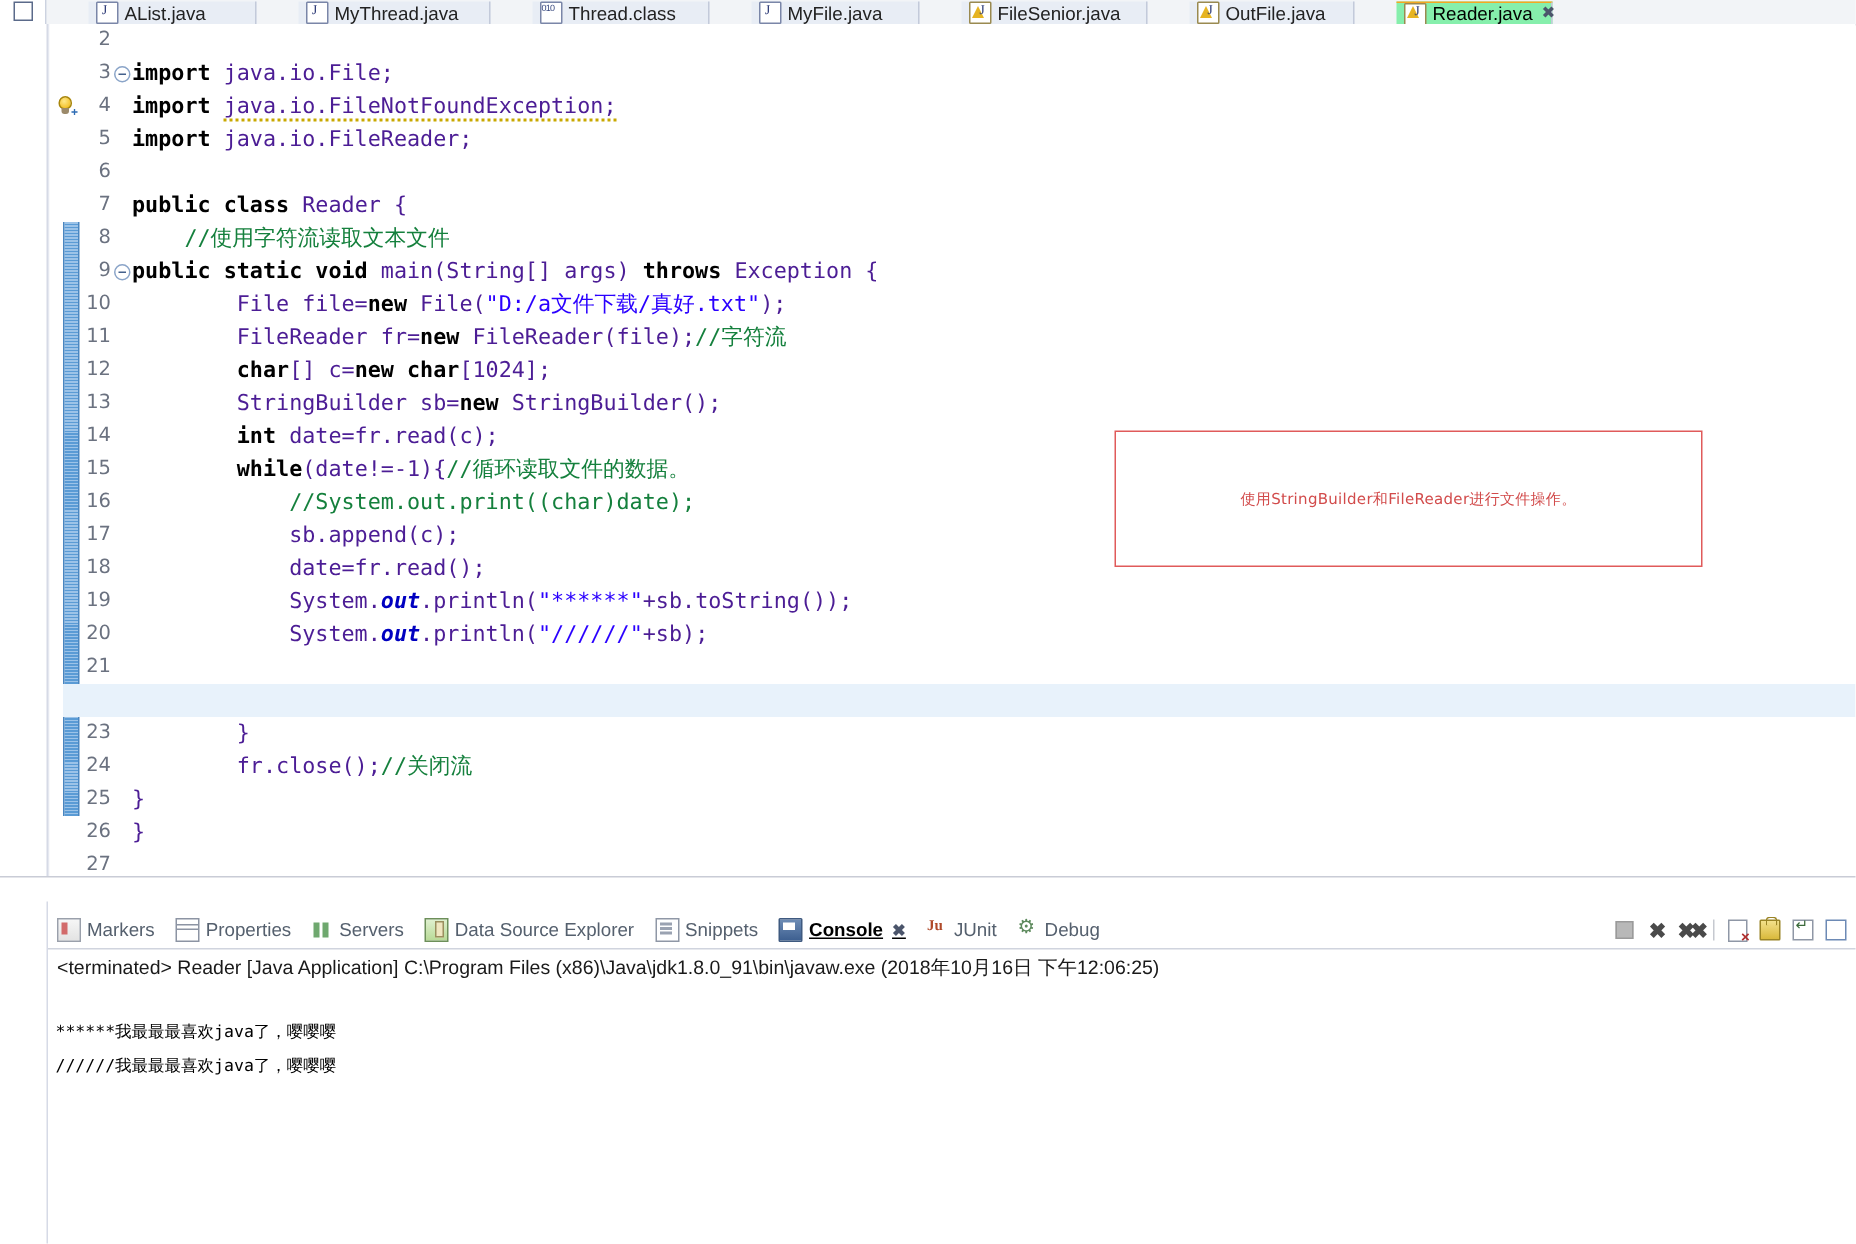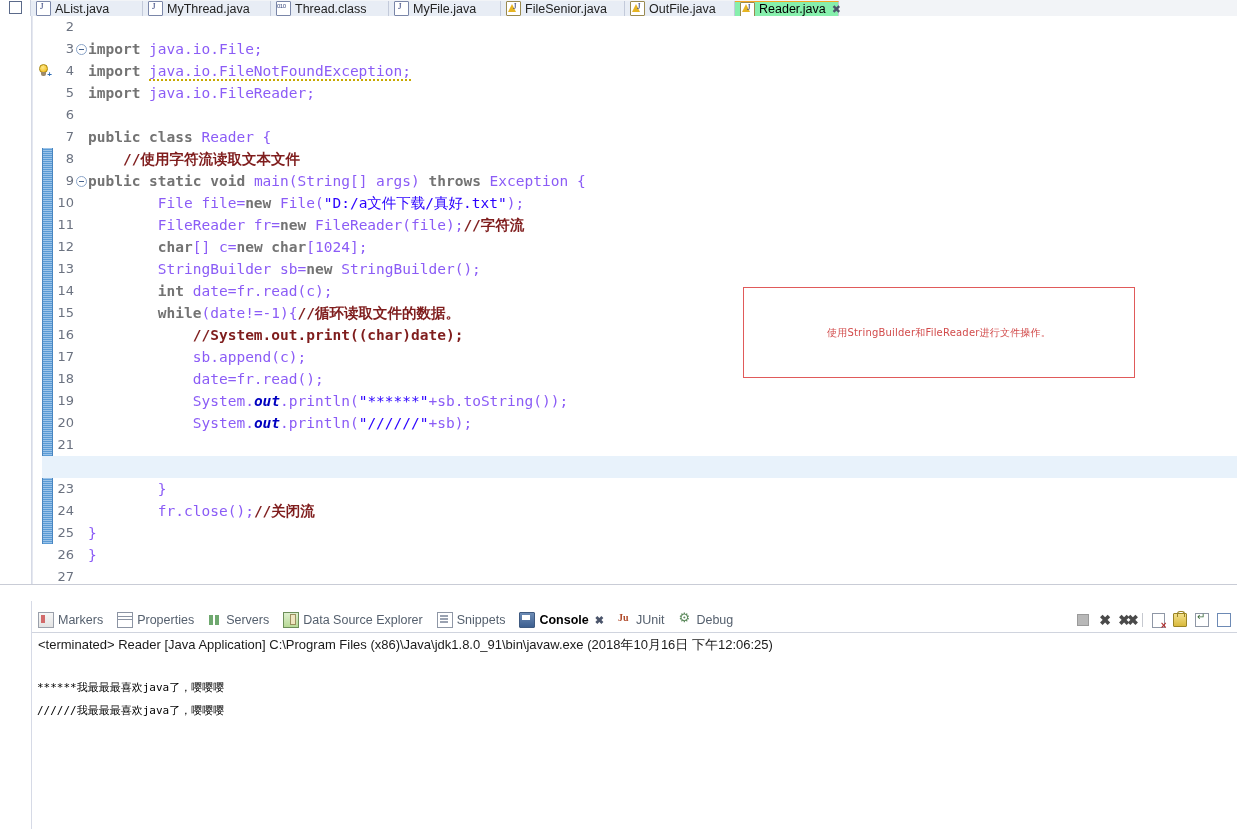--- a/index.html
+++ b/index.html
@@ -48,20 +48,21 @@
     align-items: center;
     padding: 0 7px 0 5px;
     font-size: 12.5px;
     color: #222;
     white-space: nowrap;
     position: relative;
     background: #e8edf5;
     border-right: 1px solid #c3cada;
     flex: 0 0 auto;
     box-sizing: border-box;
+    margin-left: 28px;
   }
   .tab.active {
     background: #86efac;
     border-top: 1px solid #f5a623;
     color: #000;
   }
   .tab .ticon {
     width: 13px; height: 13px;
     margin-right: 4px;
     flex: 0 0 auto;
@@ -250,25 +251,25 @@
     line-height: 22px;
     padding-left: 0px;
     position: relative;
   }
   #code .cl.current {
     background: #e8f2fb;
     margin-left: -46px;
     padding-left: 46px;
     margin-right: 0;
   }
-  .kw   { color: #737373; font-weight: bold; }
+  .kw   { color: #000000; font-weight: bold; }
   .str  { color: #2a00ff; }
-  .cmt  { color: #7f1d1d; font-weight: bold; }
+  .cmt  { color: #15803d; }
   .stat { color: #0000c0; font-style: italic; font-weight: bold; }
-  .plain{ color: #8b5cf6; }
+  .plain{ color: #4c1d95; }
   .warnunderline {
     border-bottom: 2px dotted #c8a800;
     padding-bottom: 0px;
   }
   .editor-bottom-rule {
     position: absolute;
     left: 0; top: 584px;
     width: 1237px; height: 1px;
     background: #c9ccd6;
   }
@@ -320,20 +321,21 @@
     display: flex;
     align-items: center;
     padding: 0 8px 0 6px;
     height: 20px;
     white-space: nowrap;
     color: #55606e;
   }
   .vtab.active {
     color: #000;
     font-weight: bold;
+    text-decoration: underline;
   }
   .vtab .vicon {
     width: 14px; height: 14px;
     margin-right: 4px;
     position: relative;
     flex: 0 0 auto;
   }
   .ic-markers { background: linear-gradient(#f6f6f6,#e3e3e3); border: 1px solid #9aa0ab; }
   .ic-markers::after { content:""; position:absolute; left:2px; top:2px; width:4px; height:8px; background:#d26a6a; }
   .ic-props { border: 1px solid #8c94a3; background:#fff; }

